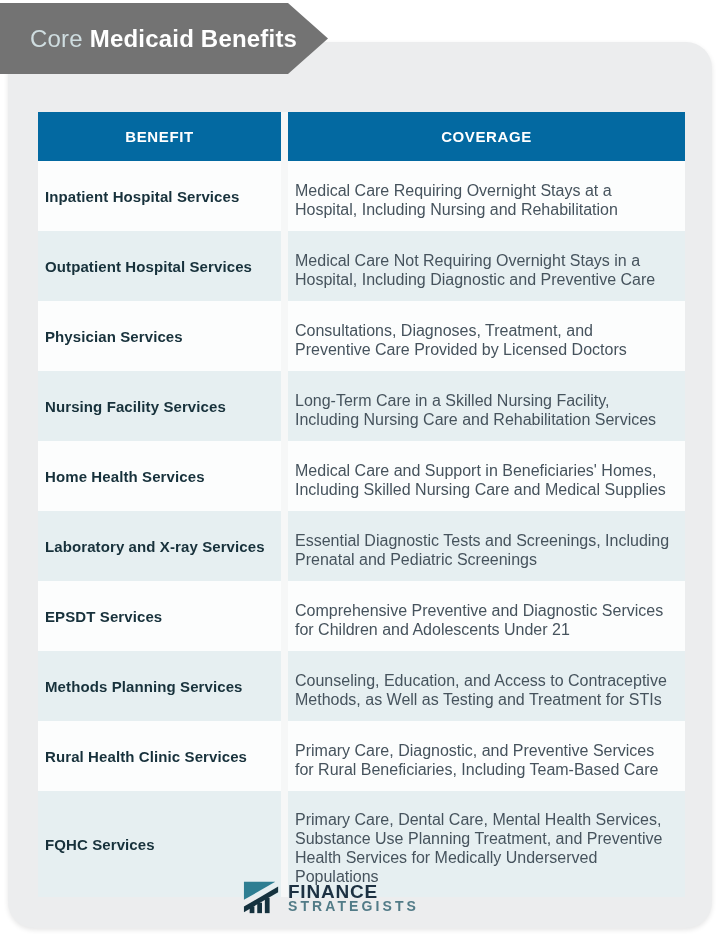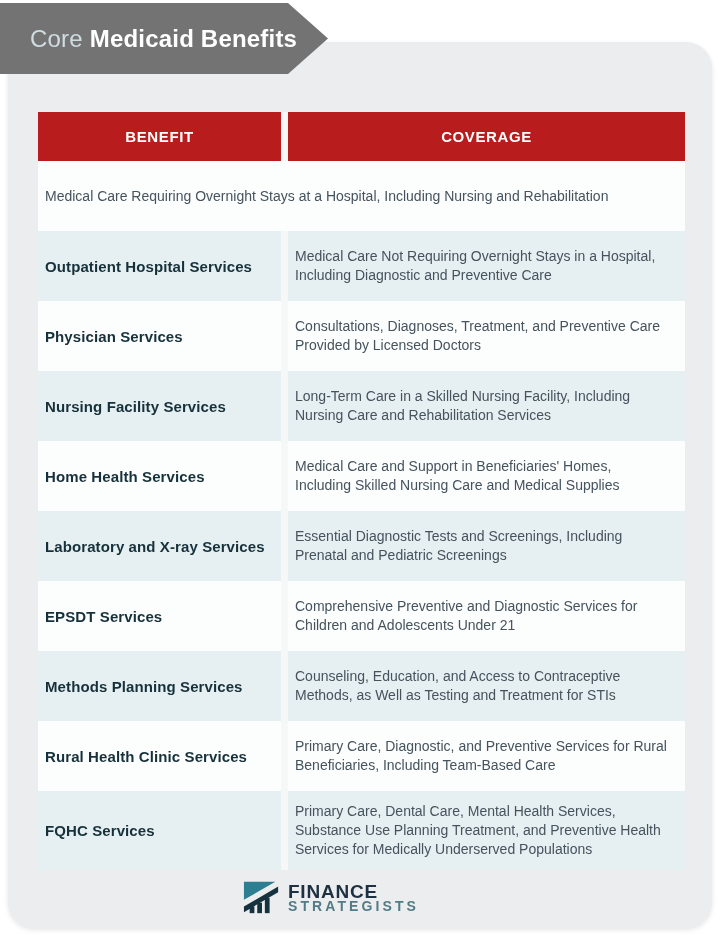--- a/index.html
+++ b/index.html
@@ -51,21 +51,21 @@
     width: 647px;
     z-index: 2;
   }
   .thead {
     display: flex;
     gap: 7px;
     background: #f6f7f7;
   }
   .th {
     height: 49px;
-    background: #b91c1c;
+    background: #0369a1;
     color: #ffffff;
     font-weight: bold;
     font-size: 15px;
     letter-spacing: 0.6px;
     display: flex;
     align-items: center;
     justify-content: center;
   }
   .th.col-benefit { width: 243px; }
   .th.col-coverage { flex: 1; }
@@ -86,22 +86,22 @@
   .cell.benefit {
     width: 243px;
     padding: 10px 12px 10px 7px;
     font-weight: bold;
     font-size: 15px;
     color: #17313b;
     letter-spacing: 0.1px;
   }
   .cell.coverage {
     flex: 1;
-    padding: 11px 14px 11px 7px;
-    font-size: 14px;
+    padding: 19px 14px 11px 7px;
+    font-size: 16px;
     line-height: 19px;
     color: #46535d;
   }
 
   
   .footer {
     position: absolute;
     left: 0; top: 879px;
     width: 662px;
     display: flex;
@@ -135,20 +135,21 @@
   <div class="banner-title"><span>Core</span>&nbsp;<span class="bold">Medicaid Benefits</span></div>
 </div>
 
 <div class="table">
   <div class="thead">
     <div class="th col-benefit">BENEFIT</div>
     <div class="th col-coverage">COVERAGE</div>
   </div>
   <div class="tbody">
   <div class="row">
+    <div class="cell benefit">Inpatient Hospital Services</div>
     <div class="cell coverage">Medical Care Requiring Overnight Stays at a Hospital, Including Nursing and Rehabilitation</div>
   </div>
 
   <div class="row">
     <div class="cell benefit">Outpatient Hospital Services</div>
     <div class="cell coverage">Medical Care Not Requiring Overnight Stays in a Hospital, Including Diagnostic and Preventive Care</div>
   </div>
 
   <div class="row">
     <div class="cell benefit">Physician Services</div>

